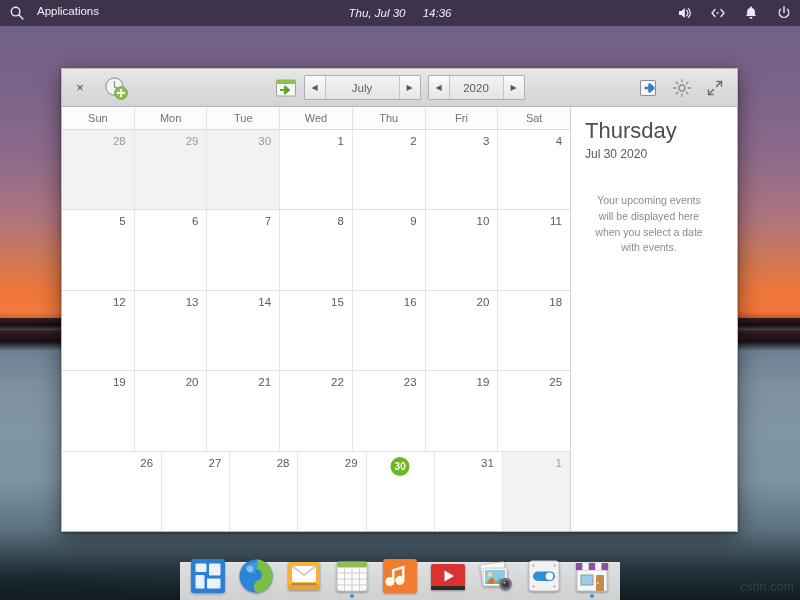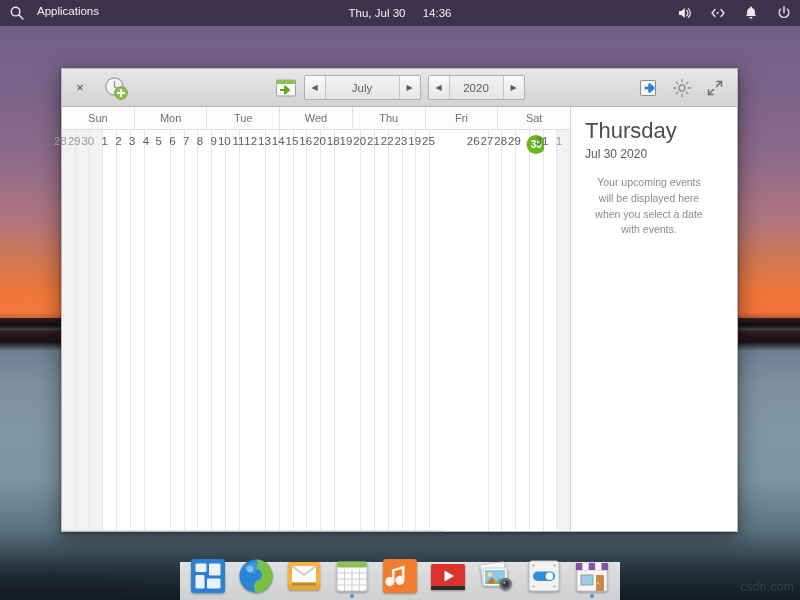--- a/index.html
+++ b/index.html
@@ -74,20 +74,21 @@
   #topbar .left {
     display: flex; align-items: flex-start;
     gap: 12px;
     padding-left: 9px;
   }
   #topbar .center {
     position: absolute;
     left: 0; right: 0;
     text-align: center;
     pointer-events: none;
+    font-style: italic;
   }
   #topbar .center span { pointer-events: auto; }
   #topbar .clock-date { margin-right: 14px; }
   #topbar .right {
     position: absolute;
     right: 8px;
     display: flex; align-items: center;
     gap: 17px;
   }
   .tb-icon { width: 16px; height: 16px; display:block; }
@@ -213,21 +214,21 @@
     flex: 1;
     display: flex;
     align-items: center;
     justify-content: center;
     font-size: 11px;
     color: #717176;
     border-right: 1px solid #e3e3e3;
   }
   #dow-row .dow:last-child { border-right: none; }
 
-  #weeks { flex: 1; display: flex; }
+  #weeks { flex: 1; display: flex; flex-direction: column; }
   .week {
     flex: 1;
     display: flex;
     border-bottom: 1px solid #e0e0e0;
   }
   .week:last-child { border-bottom: none; margin-left: 32px; }
   .daycell {
     flex: 1;
     position: relative;
     border-right: 1px solid #e6e6e6;
@@ -271,21 +272,21 @@
   #sb-dayname {
     font-size: 22px;
     color: #4e4e52;
     font-weight: normal;
     line-height: 1.05;
     margin: 0 0 5px 0;
   }
   #sb-datefull {
     font-size: 12px;
     color: #5a5a5e;
-    margin-bottom: 14px;
+    margin-bottom: 32px;
   }
   #sb-empty {
     font-size: 10.5px;
     color: #8b8b90;
     text-align: center;
     line-height: 1.5;
     padding: 0 4px;
   }
 
   

